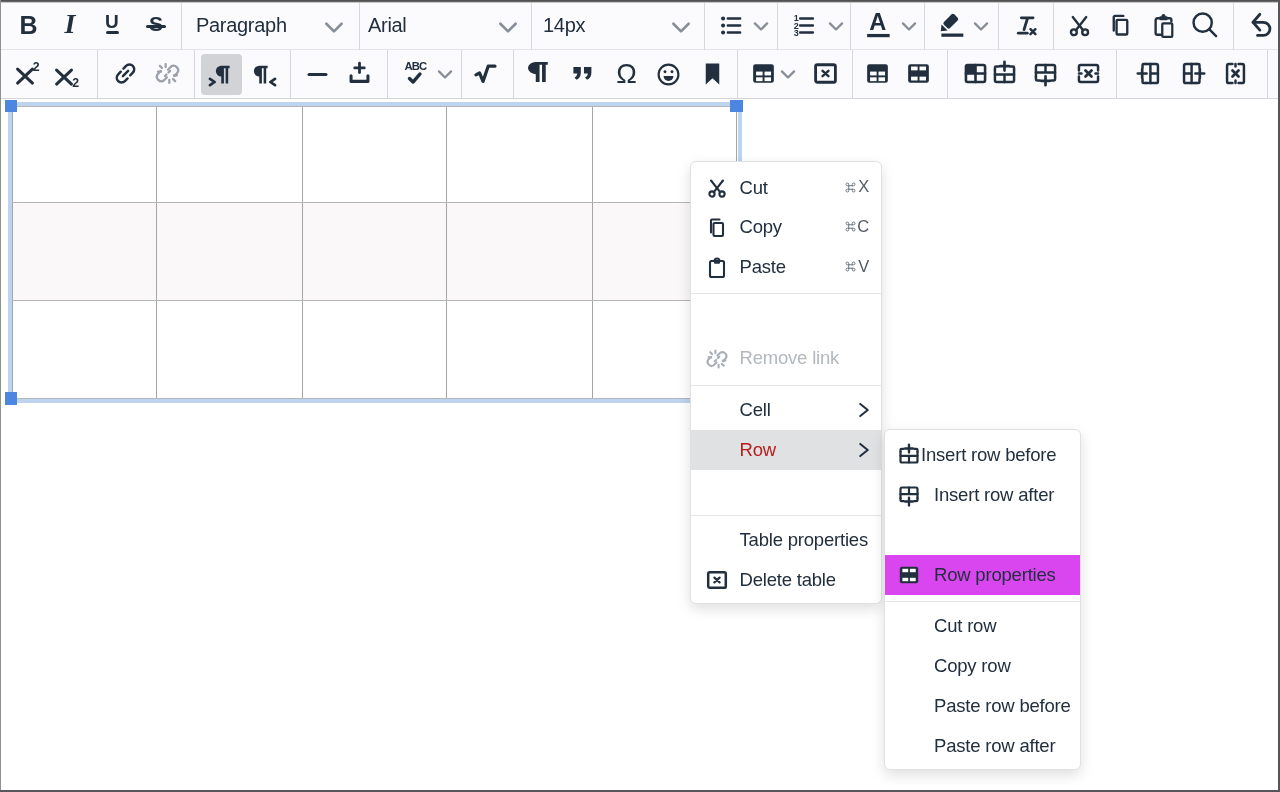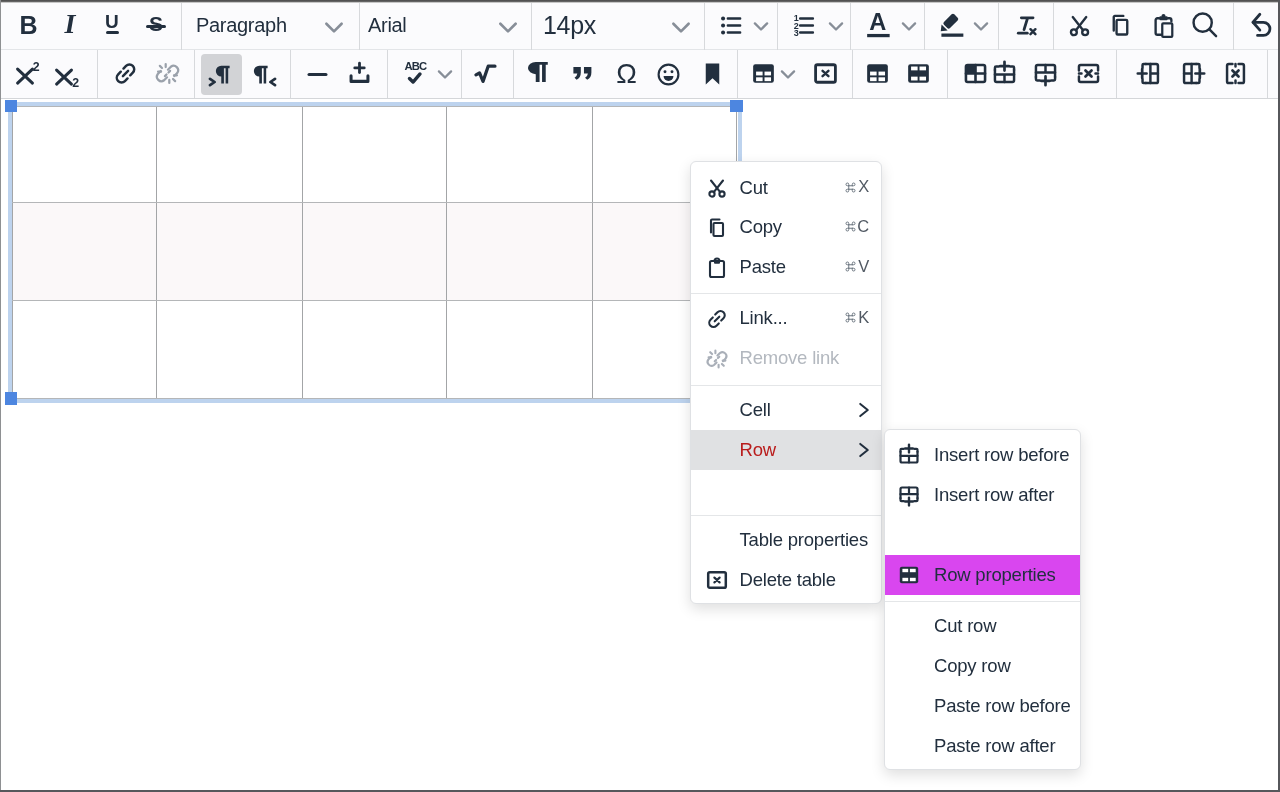--- a/index.html
+++ b/index.html
@@ -47,21 +47,21 @@
 <div style="position:absolute;left:149px;top:24.1px;transform:translateY(-50%);font-size:21px;color:#222f3e;font-weight:700;white-space:nowrap;">S</div>
 <div style="position:absolute;left:145.8px;top:24.8px;width:20.6px;height:3.1px;background:#222f3e;border-radius:1.5px;"></div>
 <div style="position:absolute;left:196px;top:24.5px;transform:translateY(-50%);font-size:20px;color:#222f3e;font-weight:400;white-space:nowrap;letter-spacing:-0.3px;">Paragraph</div>
 <div style="position:absolute;left:319.0px;top:11.5px;width:30px;height:30px;"><svg width="30" height="30" viewBox="0 0 24 24" fill="none" stroke="#878e98" stroke-width="2.1" stroke-linecap="round" stroke-linejoin="round" style="overflow:visible">
         <path d="M5.9 9.4 L12 15.5 18.1 9.4"></path>
       </svg></div>
 <div style="position:absolute;left:368px;top:24.5px;transform:translateY(-50%);font-size:20px;color:#222f3e;font-weight:400;white-space:nowrap;letter-spacing:-0.3px;">Arial</div>
 <div style="position:absolute;left:493.0px;top:11.5px;width:30px;height:30px;"><svg width="30" height="30" viewBox="0 0 24 24" fill="none" stroke="#878e98" stroke-width="2.1" stroke-linecap="round" stroke-linejoin="round" style="overflow:visible">
         <path d="M5.9 9.4 L12 15.5 18.1 9.4"></path>
       </svg></div>
-<div style="position:absolute;left:543px;top:24.5px;transform:translateY(-50%);font-size:25px;color:#222f3e;font-weight:400;white-space:nowrap;letter-spacing:-0.3px;">14px</div>
+<div style="position:absolute;left:543px;top:24.5px;transform:translateY(-50%);font-size:20px;color:#222f3e;font-weight:400;white-space:nowrap;letter-spacing:-0.3px;">14px</div>
 <div style="position:absolute;left:666.0px;top:11.5px;width:30px;height:30px;"><svg width="30" height="30" viewBox="0 0 24 24" fill="none" stroke="#878e98" stroke-width="2.1" stroke-linecap="round" stroke-linejoin="round" style="overflow:visible">
         <path d="M5.9 9.4 L12 15.5 18.1 9.4"></path>
       </svg></div>
 <div style="position:absolute;left:717.0px;top:12.0px;width:27px;height:27px;"><svg width="27" height="27" viewBox="0 0 24 24" fill="none" stroke="#222f3e" stroke-width="2.0" stroke-linecap="round" stroke-linejoin="round" style="overflow:visible">
         <circle cx="5.4" cy="5.8" r="1.8" fill="#222f3e" stroke="none"></circle>
         <circle cx="5.4" cy="12" r="1.8" fill="#222f3e" stroke="none"></circle>
         <circle cx="5.4" cy="18.2" r="1.8" fill="#222f3e" stroke="none"></circle>
         <path d="M9.6 5.8 h11 M9.6 12 h11 M9.6 18.2 h11" stroke-width="2.1"></path>
       </svg></div>
 <div style="position:absolute;left:748.5px;top:13.5px;width:24px;height:24px;"><svg width="24" height="24" viewBox="0 0 24 24" fill="none" stroke="#878e98" stroke-width="2.3" stroke-linecap="round" stroke-linejoin="round" style="overflow:visible">
@@ -313,32 +313,20 @@
             <rect x="5" y="5" width="14" height="16" rx="1.5"></rect>
             <path d="M9.5 5 a2.5 2.5 0 0 1 5 0" fill="none"></path>
             <rect x="9" y="4.2" width="6" height="3.6" rx="1" fill="#222f3e" stroke="none"></rect>
           </svg></div>
 <div class="mtx" style="left:48.5px;color:#222f3e;">Paste</div>
 <div class="mtx" style="right:12px;color:#525a64;font-size:16.5px;top:18.3px;">V</div>
 <div style="position:absolute;right:23.5px;top:11.8px;width:15px;height:15px;"><svg width="15" height="15" viewBox="0 0 24 24" fill="none" stroke="#6f7983" stroke-width="1.8" stroke-linecap="round" stroke-linejoin="round" style="overflow:visible">
             <path d="M9.2 9.2 H7 A2.2 2.2 0 1 1 9.2 7 V9.2 m0 0 h5.6 m-5.6 0 v5.6 m5.6-5.6 V7 A2.2 2.2 0 1 1 17 9.2 h-2.2 m0 5.6 H17 A2.2 2.2 0 1 1 14.8 17 v-2.2 m0 0 H9.2 m0 0 V17 A2.2 2.2 0 1 1 7 14.8 h2.2" stroke-width="1.6"></path>
           </svg></div>
 </div>
-<div class="mi" style="top:136.5px;">
-<div style="position:absolute;left:14px;top:8px;width:24px;height:24px;"><svg width="24" height="24" viewBox="0 0 24 24" fill="none" stroke="#222f3e" stroke-width="2.1" stroke-linecap="round" stroke-linejoin="round" style="overflow:visible">
-            <path d="M10.2 7.6 l2.3-2.3 a4.2 4.2 0 0 1 6 6 l-2.3 2.3"></path>
-            <path d="M13.8 16.4 l-2.3 2.3 a4.2 4.2 0 0 1 -6-6 l2.3-2.3"></path>
-            <path d="M9.7 14.3 L14.3 9.7"></path>
-          </svg></div>
-<div class="mtx" style="left:48.5px;color:#222f3e;">Link...</div>
-<div class="mtx" style="right:12px;color:#525a64;font-size:16.5px;top:18.3px;">K</div>
-<div style="position:absolute;right:23.5px;top:11.8px;width:15px;height:15px;"><svg width="15" height="15" viewBox="0 0 24 24" fill="none" stroke="#6f7983" stroke-width="1.8" stroke-linecap="round" stroke-linejoin="round" style="overflow:visible">
-            <path d="M9.2 9.2 H7 A2.2 2.2 0 1 1 9.2 7 V9.2 m0 0 h5.6 m-5.6 0 v5.6 m5.6-5.6 V7 A2.2 2.2 0 1 1 17 9.2 h-2.2 m0 5.6 H17 A2.2 2.2 0 1 1 14.8 17 v-2.2 m0 0 H9.2 m0 0 V17 A2.2 2.2 0 1 1 7 14.8 h2.2" stroke-width="1.6"></path>
-          </svg></div>
-</div>
 <div class="mi" style="top:176.5px;">
 <div style="position:absolute;left:14px;top:8px;width:24px;height:24px;"><svg width="24" height="24" viewBox="0 0 24 24" fill="none" stroke="#a9afb8" stroke-width="2.1" stroke-linecap="round" stroke-linejoin="round" style="overflow:visible">
             <path d="M12.4 8.6 l2.6-2.6 a4 4 0 0 1 5.6 5.6 l-2.6 2.6"></path>
             <path d="M11.6 15.4 l-2.6 2.6 a4 4 0 0 1 -5.6-5.6 l2.6-2.6"></path>
             <path d="M9.7 14.3 l1.4-1.4 M12.9 11.1 l1.4-1.4"></path>
             <path d="M5.2 5.2 l1.9 1.9 M10.4 3.6 v2.7 M3.6 10.4 h2.7"></path>
             <path d="M18.8 18.8 l-1.9-1.9 M13.6 20.4 v-2.7 M20.4 13.6 h-2.7"></path>
           </svg></div>
 <div class="mtx" style="left:48.5px;color:#b3b8bf;">Remove link</div>
 </div>
@@ -369,21 +357,21 @@
 <div class="mdiv" style="top:353px;"></div>
 </div>
 <div style="position:absolute;background:#fff;border:1px solid #dfe1e4;border-radius:6px;box-shadow:0 5px 14px rgba(0,0,0,0.13);box-sizing:border-box;left:884px;top:429px;width:197px;height:341px;">
 <div class="mi" style="top:5px;">
 <div style="position:absolute;left:12px;top:8px;width:24px;height:24px;"><svg width="24" height="24" viewBox="0 0 24 24" fill="none" stroke="#222f3e" stroke-width="2.1" stroke-linecap="round" stroke-linejoin="round" style="overflow:visible">
             <path d="M3.5 8.8 V18 a1.5 1.5 0 0 0 1.5 1.5 h14 a1.5 1.5 0 0 0 1.5-1.5 V8.8" stroke-width="2.2"></path>
             <path d="M3.5 12.8 h17 M12 12.8 v6.7" stroke-width="2.2"></path>
             <path d="M3.5 8.8 V6.8 a1 1 0 0 1 1-1 h2.3 M20.5 8.8 V6.8 a1 1 0 0 0 -1-1 h-2.3" stroke-width="2.2"></path>
             <path d="M12 1.6 v7.8 M8.1 5.5 h7.8" stroke-width="2.4"></path>
           </svg></div>
-<div class="mtx" style="left:49px;text-align:center;">Insert row before</div>
+<div class="mtx" style="left:36px;text-align:center;">Insert row before</div>
 </div>
 <div class="mi" style="top:45px;">
 <div style="position:absolute;left:12px;top:8px;width:24px;height:24px;"><svg width="24" height="24" viewBox="0 0 24 24" fill="none" stroke="#222f3e" stroke-width="2.1" stroke-linecap="round" stroke-linejoin="round" style="overflow:visible">
             <path d="M3.5 15.2 V6 a1.5 1.5 0 0 1 1.5-1.5 h14 a1.5 1.5 0 0 1 1.5 1.5 v9.2" stroke-width="2.2"></path>
             <path d="M3.5 11.2 h17 M12 4.5 v6.7" stroke-width="2.2"></path>
             <path d="M3.5 15.2 v2 a1 1 0 0 0 1 1 h2.3 M20.5 15.2 v2 a1 1 0 0 1 -1 1 h-2.3" stroke-width="2.2"></path>
             <path d="M12 14.6 v7.8 M8.1 18.5 h7.8" stroke-width="2.4"></path>
           </svg></div>
 <div class="mtx" style="left:49px;">Insert row after</div>
 </div>

